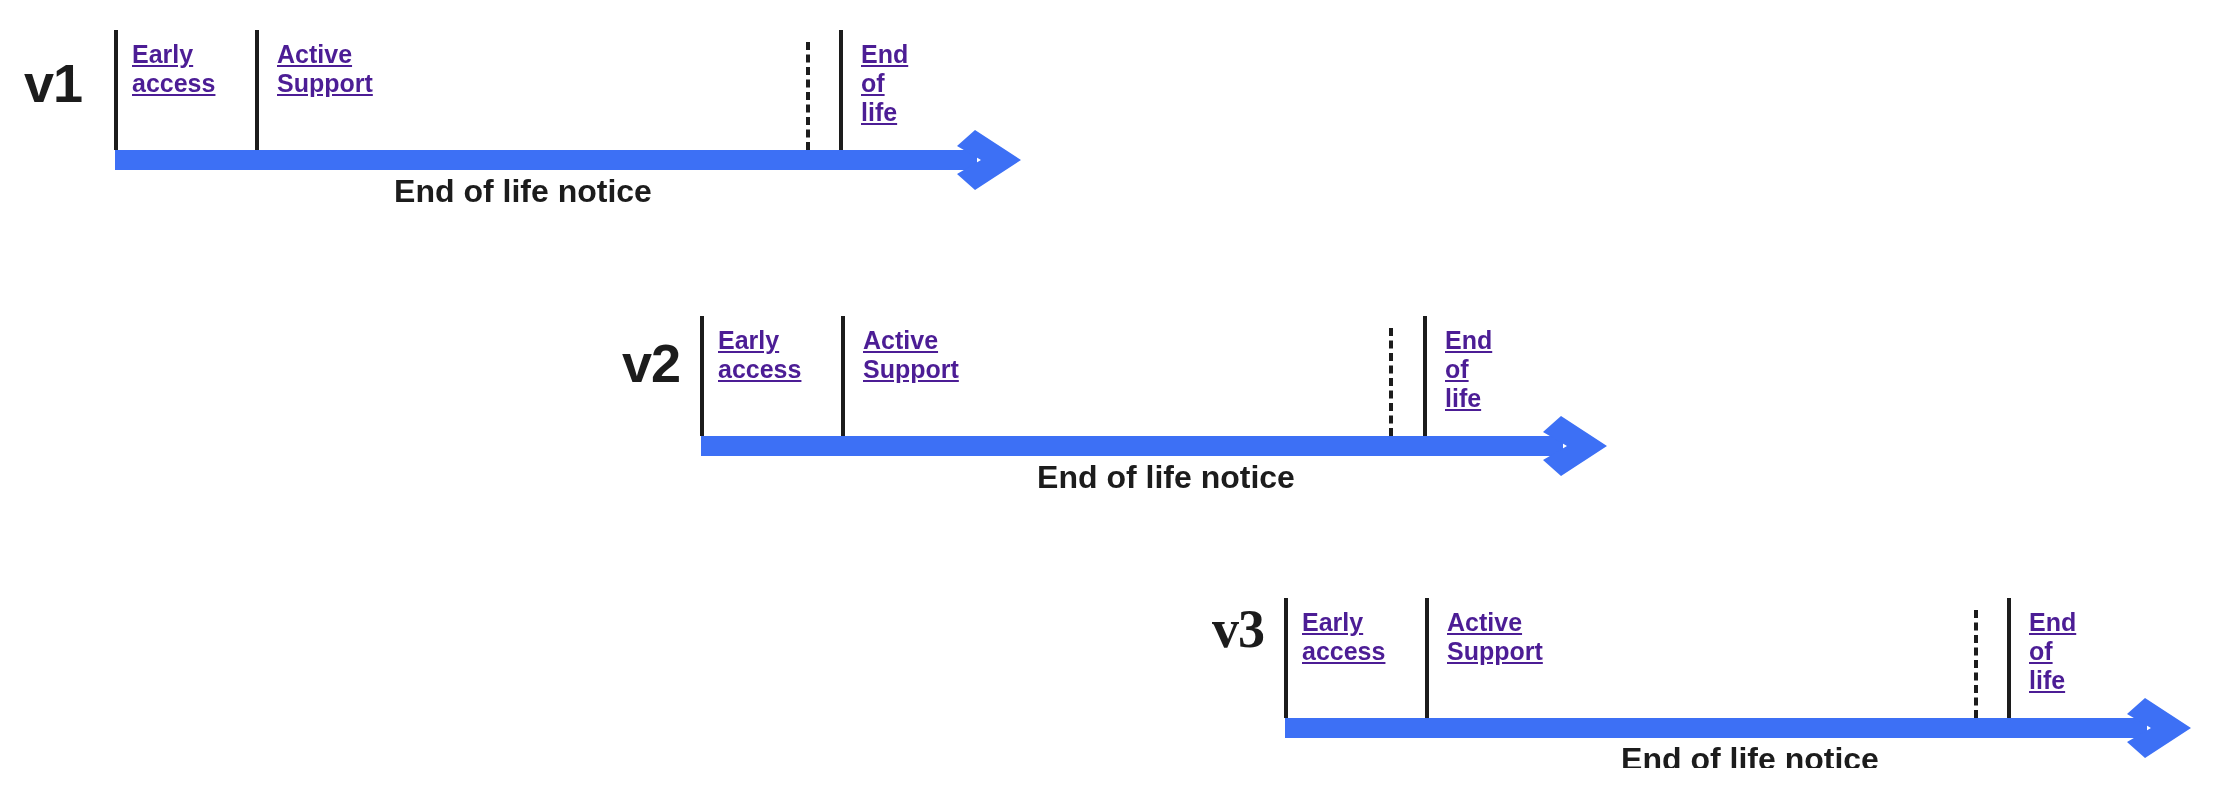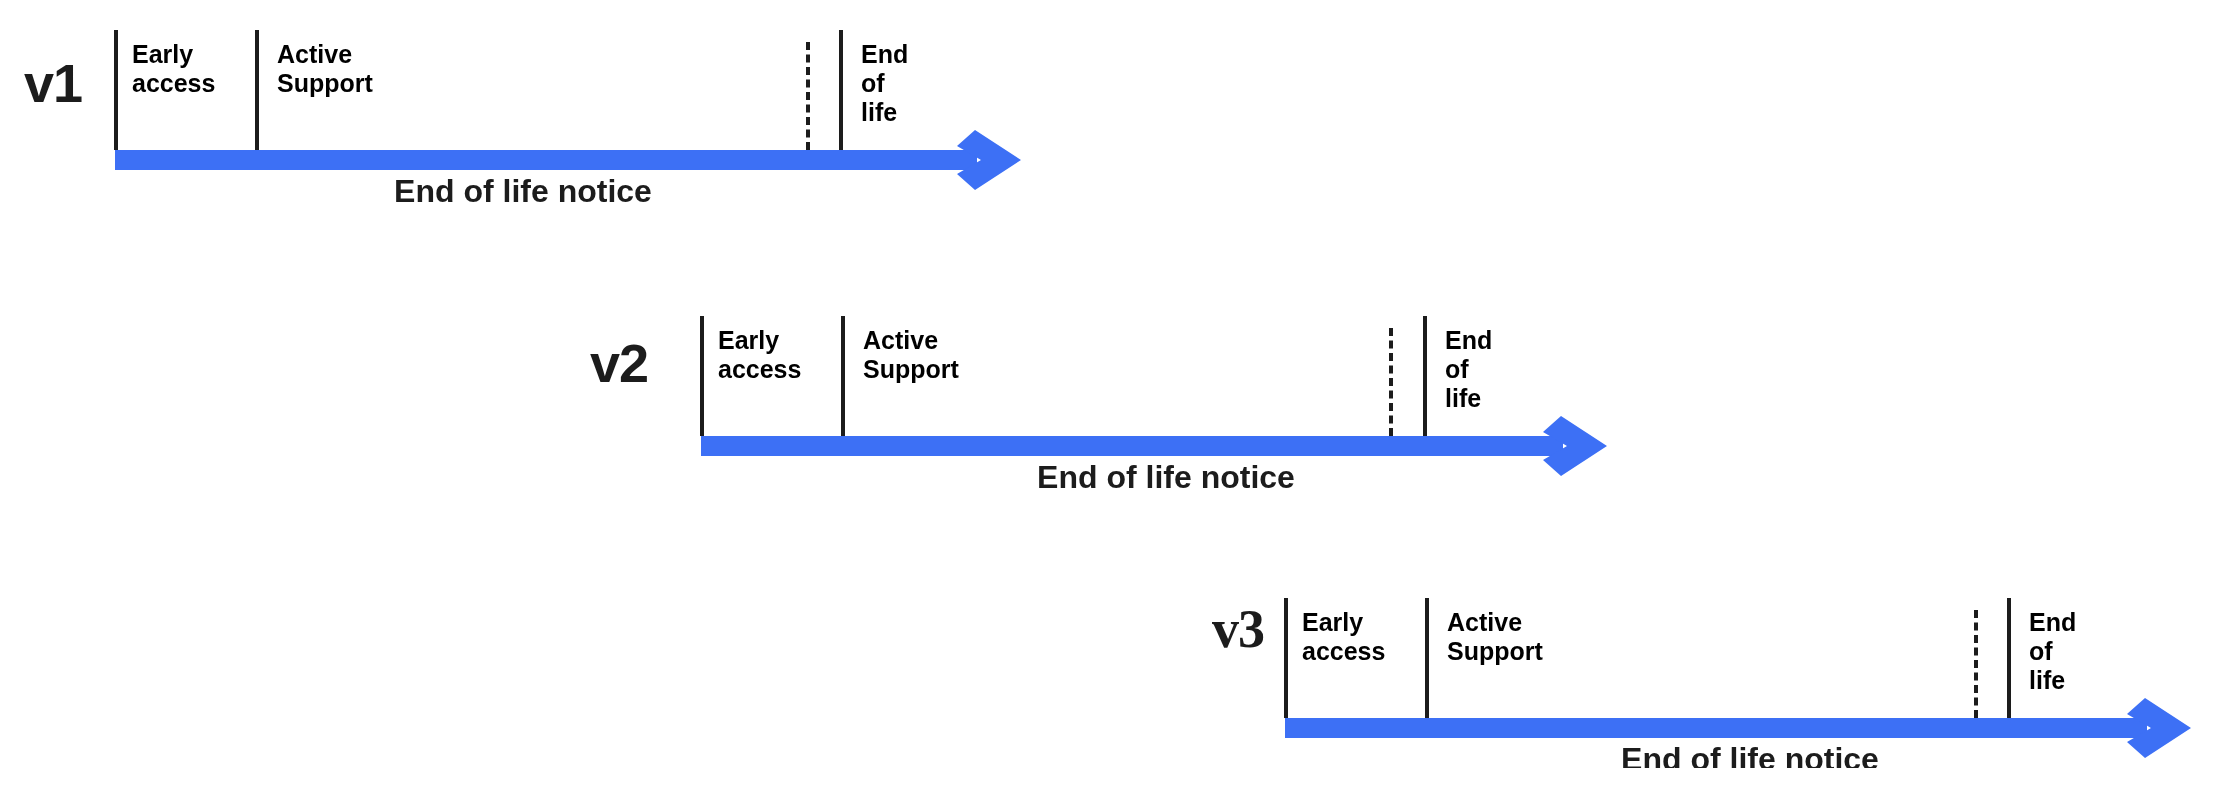--- a/index.html
+++ b/index.html
@@ -50,23 +50,24 @@
     width: 0;
     background: none;
     border-left: 4px dashed #1c1c1c;
   }
 
   
   .phase-label {
     position: absolute;
     font-size: 25px;
     font-weight: 700;
-    color: #000000;
+    color: #4c1d95;
     line-height: 1.16;
     white-space: pre-line;
+    text-decoration: underline;
   }
 
   
   .lifecycle-bar {
     position: absolute;
     height: 20px;
     background: #3d70f5;
   }
 
   
@@ -114,21 +115,21 @@
 
     <svg class="lifecycle-arrowhead" style="left:955px; top:128px;" width="70" height="64" viewBox="0 0 70 64">
       <path d="M20 2 L66 32 L20 62 L2 46 L26 32 L2 18 Z" fill="#3d70f5"></path>
     </svg>
 
     <div class="bar-caption" style="left:358px; top:175px; width:330px;">End of life notice</div>
   </div>
 
   <div class="timeline-row">
 
-    <div class="version-label" style="left:572px; top:336px; width:76px;">v2</div>
+    <div class="version-label" style="left:604px; top:336px; width:76px;">v2</div>
 
     <div class="phase-divider" style="left:700px; top:316px; height:120px;"></div>
 
     <div class="phase-label" style="left:718px; top:326px;">Early
 access</div>
 
     <div class="phase-divider" style="left:841px; top:316px; height:120px;"></div>
 
     <div class="phase-label" style="left:863px; top:326px;">Active Support</div>
 

